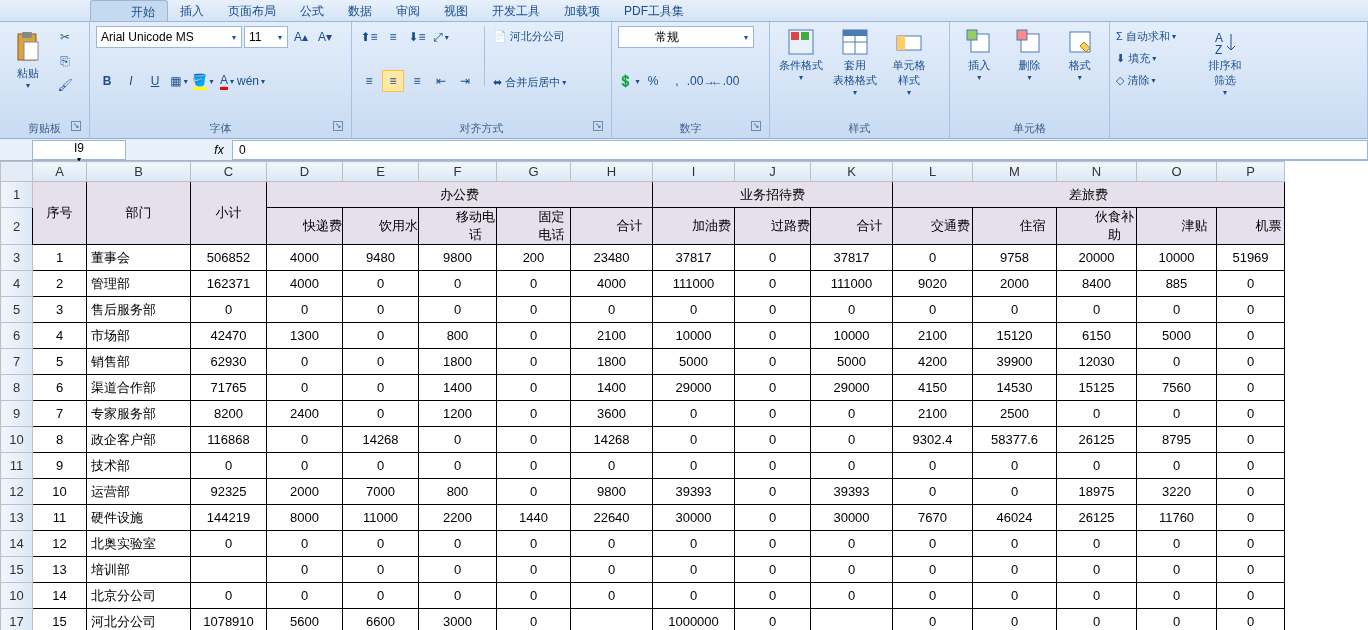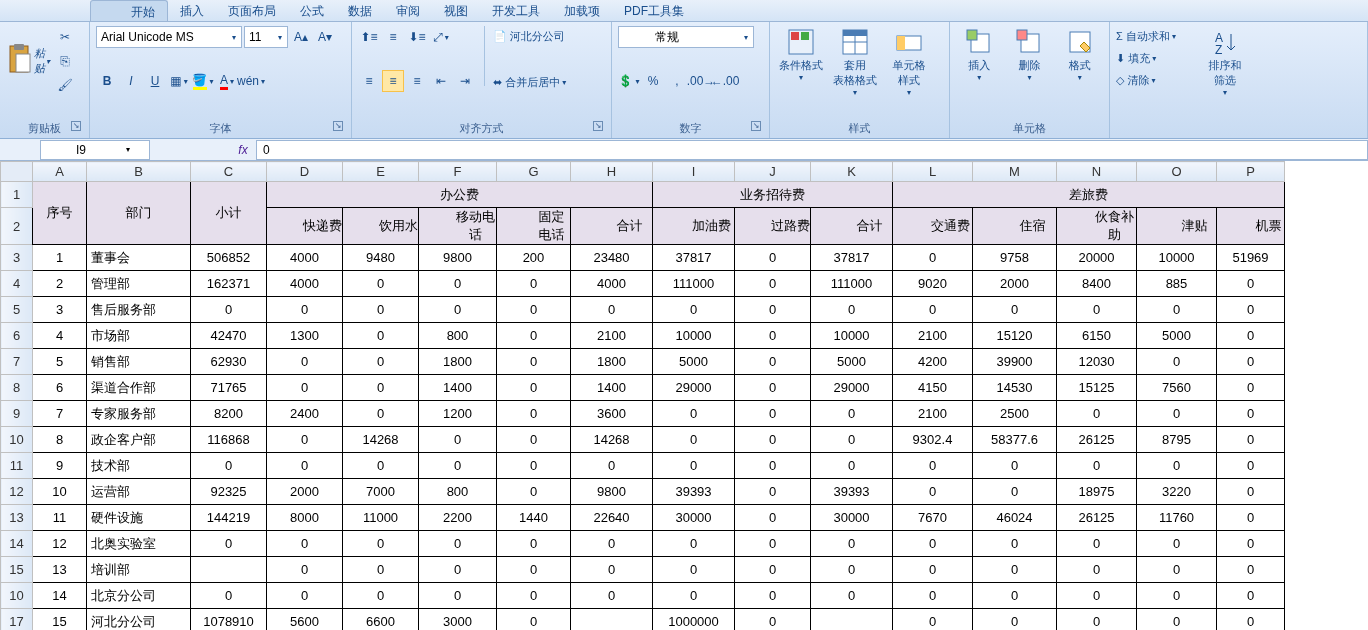--- a/index.html
+++ b/index.html
@@ -10,42 +10,42 @@
 .tab { padding: 3px 12px; color: #1a4e8c; font-size: 12px; cursor: pointer; }
 .tab.active { background: #c5d9ef; border: 1px solid #9cb6d6; border-bottom: none; border-radius: 3px 3px 0 0; padding-left: 40px; }
 
 
 .ribbon { display: flex; height: 117px; background: linear-gradient(#e4eefb, #c8dbf2); border-bottom: 1px solid #8fb0d6; }
 .group { display: flex; flex-direction: column; border-right: 1px solid #a6c2e0; padding: 4px 6px 0 6px; }
 .group-body { flex: 1; display: flex; align-items: flex-start; gap: 4px; }
 .group-label { text-align: center; font-size: 11px; color: #3c6090; padding: 2px 0; position: relative; }
 .group-label .launcher { position: absolute; right: 2px; top: 2px; width: 10px; height: 10px; border: 1px solid #6a8cb4; font-size: 8px; line-height: 8px; color: #3c6090; }
 
-.big-btn { display: flex; flex-direction: row; align-items: center; justify-content: center; width: 44px; height: 70px; cursor: pointer; font-size: 11px; color: #1a4e8c; font-style: italic; }
+.big-btn { display: flex; flex-direction: column; align-items: center; justify-content: center; width: 44px; height: 70px; cursor: pointer; font-size: 11px; color: #1a4e8c; }
 .big-btn .ico { width: 32px; height: 32px; margin-bottom: 2px; display: flex; align-items: center; justify-content: center; }
 .mid-btn { display: flex; flex-direction: column; align-items: center; width: 50px; cursor: pointer; font-size: 11px; color: #1a4e8c; }
 .mid-btn .ico { width: 32px; height: 32px; display: flex; align-items: center; justify-content: center; }
 
 .col { display: flex; flex-direction: column; gap: 2px; }
 .row { display: flex; gap: 2px; align-items: center; }
 .sm-btn { width: 22px; height: 22px; border: 1px solid transparent; display: flex; align-items: center; justify-content: center; cursor: pointer; font-size: 12px; color: #1a4e8c; }
 .dd::after { content: "▾"; font-size: 8px; margin-left: 2px; color: #1a4e8c; }
 
 .combo { display: flex; align-items: center; height: 22px; border: 1px solid #9cb6d6; background: #fff; }
 .combo input { border: none; outline: none; padding: 0 4px; font-size: 12px; height: 20px; }
 .combo .arrow { width: 14px; text-align: center; font-size: 8px; color: #1a4e8c; cursor: pointer; }
 
 .menu-item { display: flex; align-items: center; height: 20px; font-size: 11px; color: #1a4e8c; cursor: pointer; white-space: nowrap; }
 
 
 .formula-bar { display: flex; height: 22px; border-bottom: 1px solid #9cb6d6; background: #e8f0fa; align-items: center; }
-.name-box { width: 110px; height: 20px; border: 1px solid #9cb6d6; background: #fff; margin-left: 40px; display: flex; align-items: center; }
+.name-box { width: 94px; height: 20px; border: 1px solid #9cb6d6; background: #fff; margin-left: 32px; display: flex; align-items: center; flex-direction: column; }
 .name-box input { border: none; outline: none; width: 80px; text-align: center; font-size: 12px; }
 .name-box .arrow { width: 14px; font-size: 8px; text-align: center; cursor: pointer; }
-.fx { width: 26px; text-align: center; font-style: italic; color: #4c1d95; cursor: pointer; }
+.fx { width: 26px; text-align: center; font-style: italic; color: #000000; cursor: pointer; }
 .formula-input { flex: 1; height: 20px; border: 1px solid #9cb6d6; background: #fff; padding: 0 6px; font-size: 12px; outline: none; }
 
 
 .grid-wrap { position: relative; overflow: auto; height: 469px; }
 table.sheet { border-collapse: collapse; table-layout: fixed; }
 .sheet th, .sheet td { border: 1px solid #c0c0c0; font-size: 13px; font-family: Arial, "Microsoft YaHei"; }
 .corner { width: 32px; height: 20px; background: #e4ecf7; border: 1px solid #9cb6d6; }
 .col-hdr { height: 20px; background: linear-gradient(#f2f6fc,#dce8f6); text-align: center; color: #333; font-weight: normal; border: 1px solid #9cb6d6; }
 .row-hdr { width: 32px; background: linear-gradient(to right,#f2f6fc,#dce8f6); text-align: center; color: #333; font-weight: normal; border: 1px solid #9cb6d6; }
 

